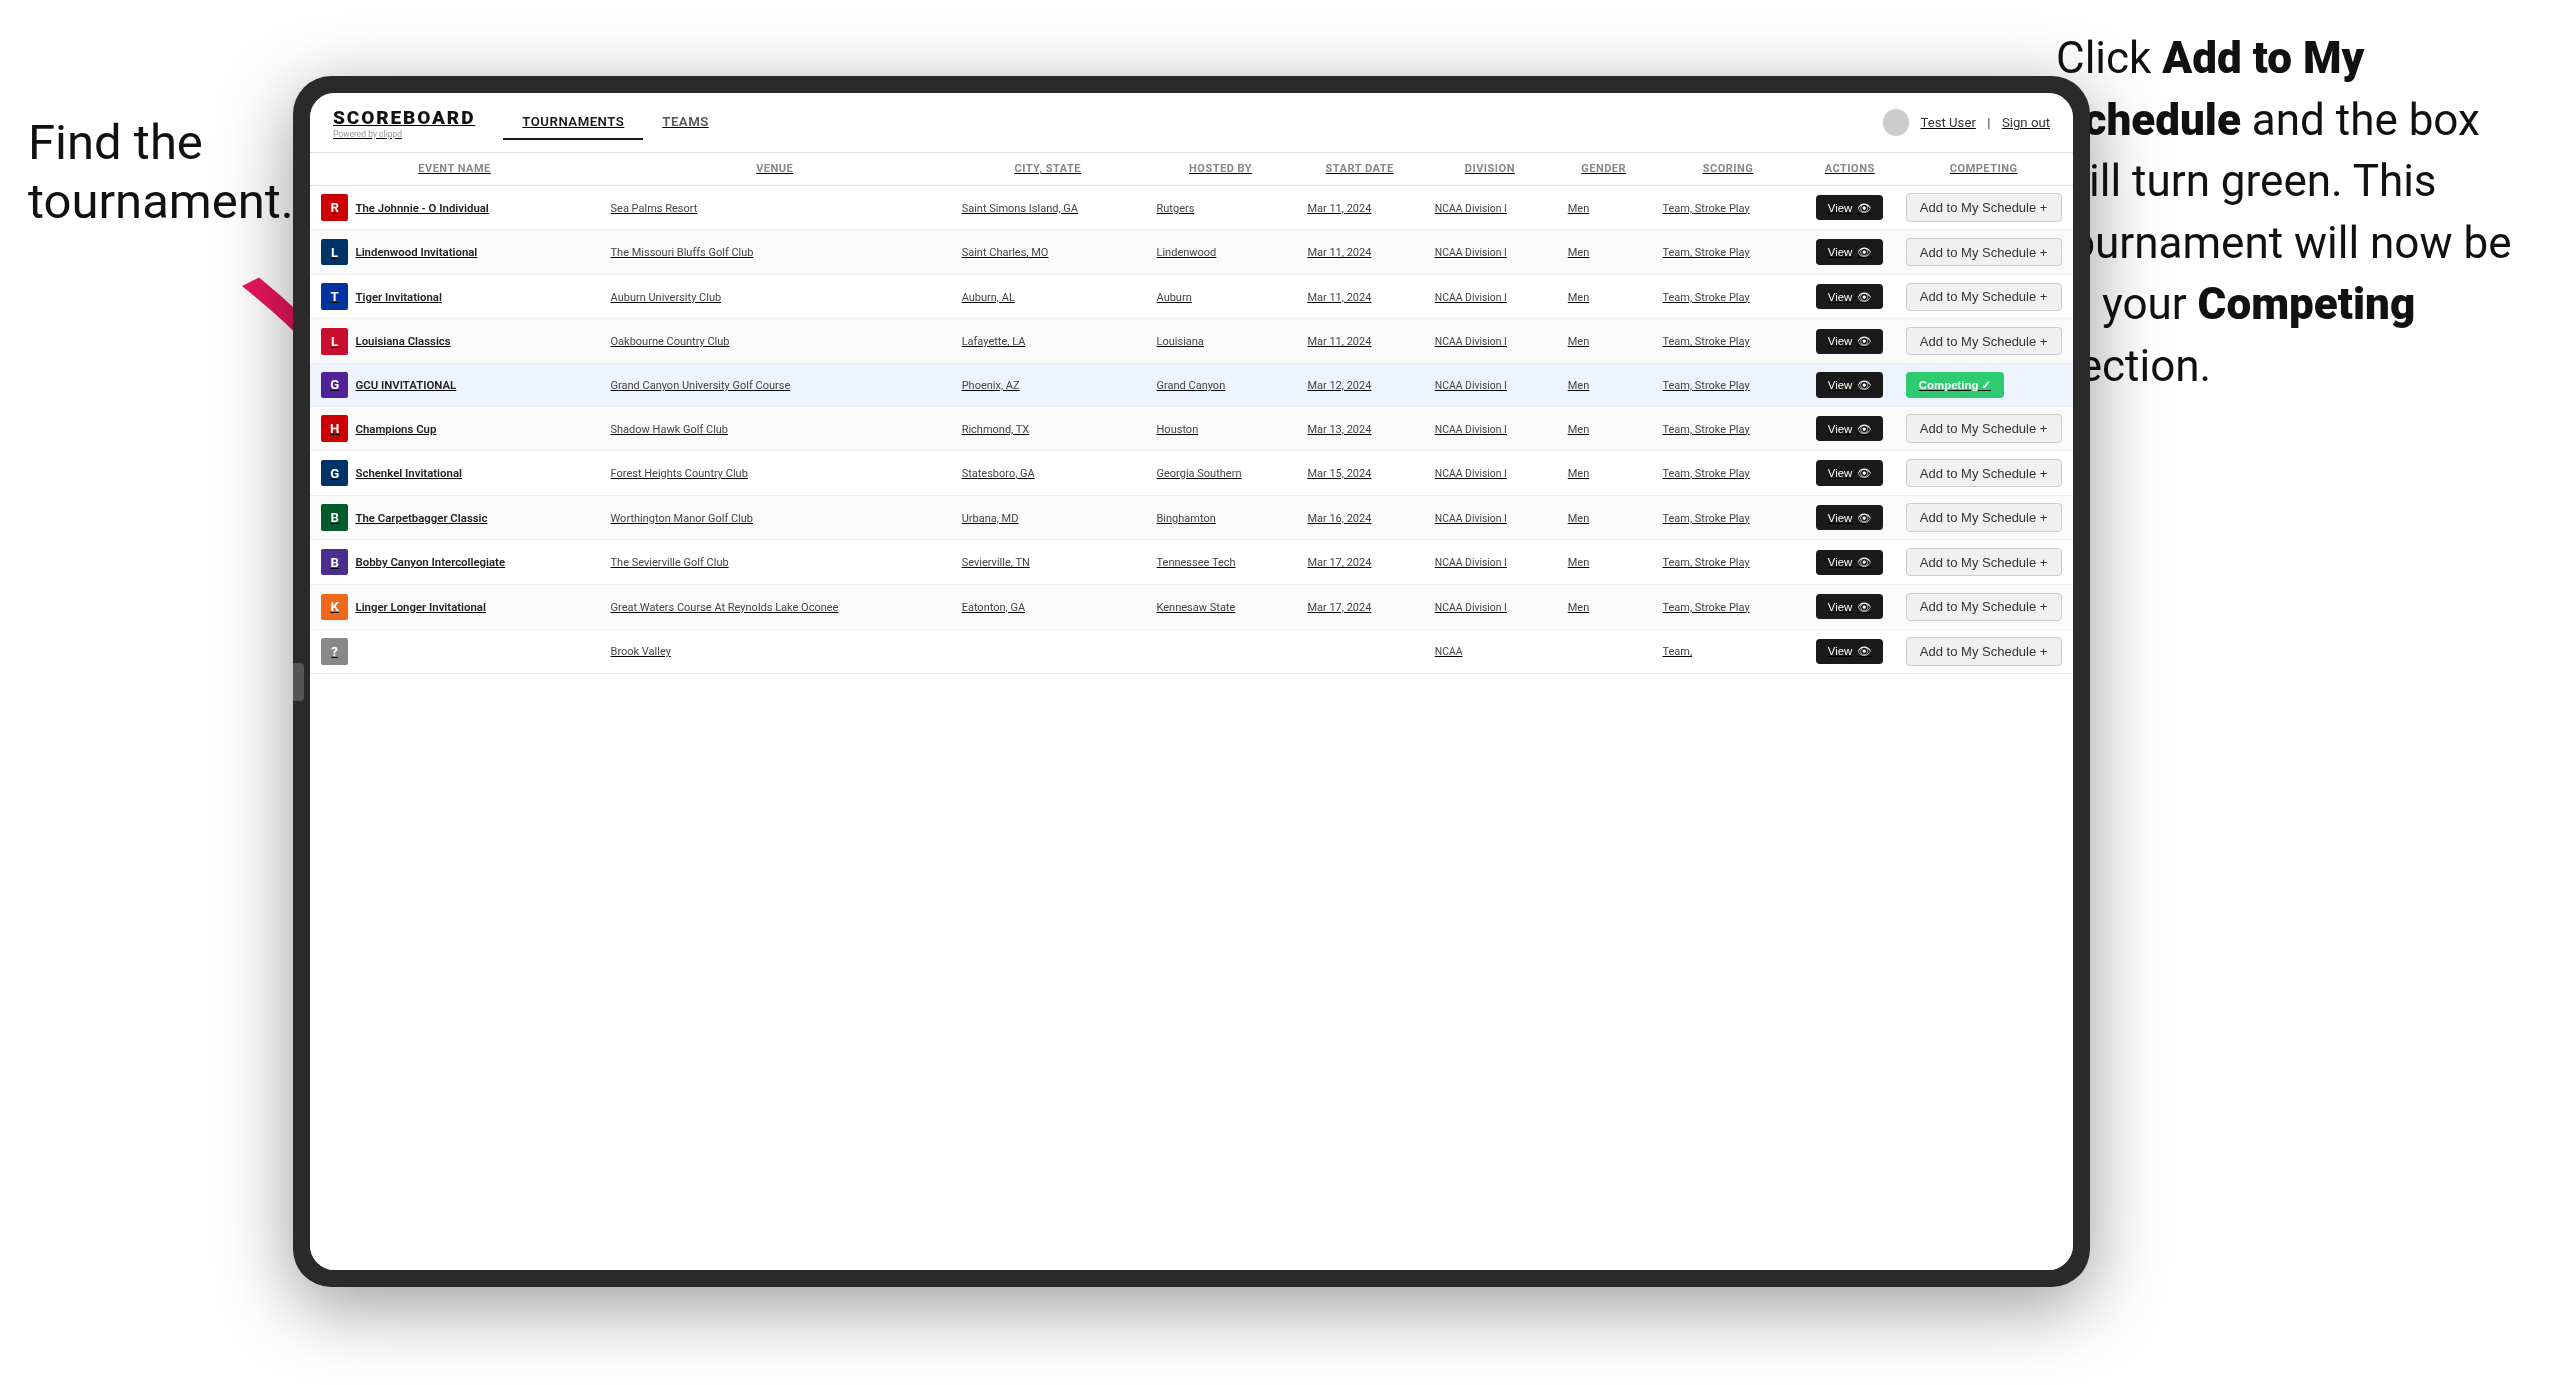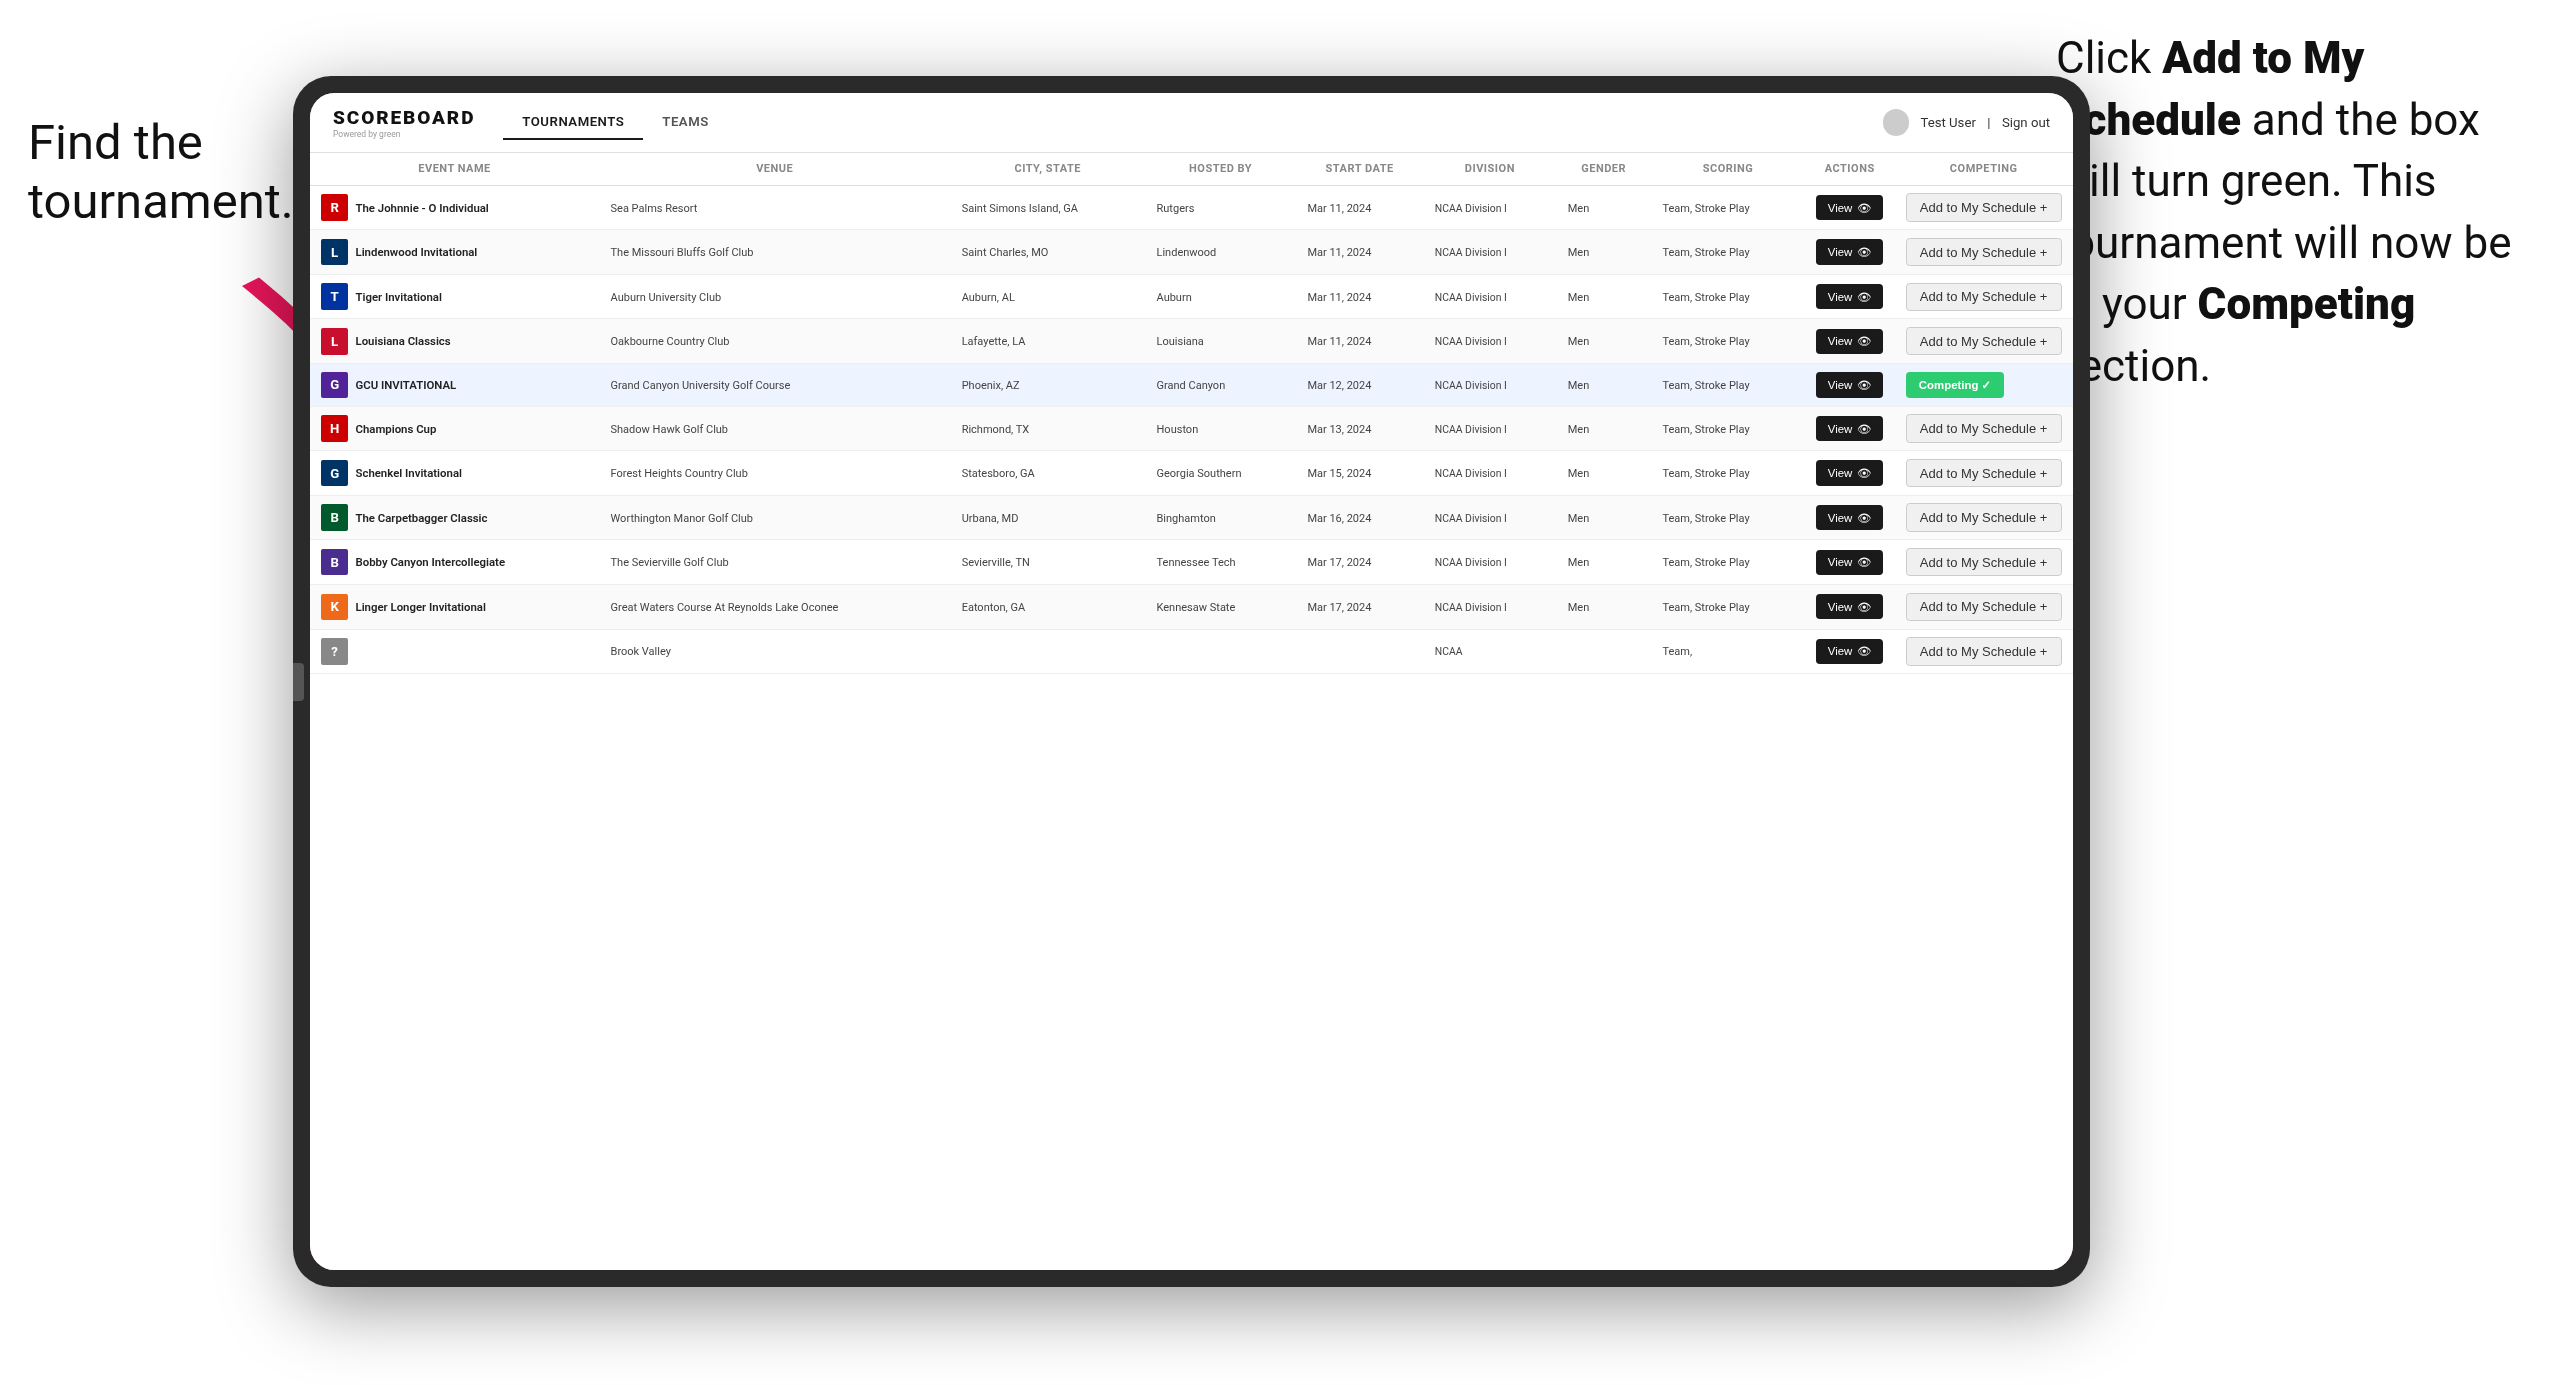--- a/index.html
+++ b/index.html
@@ -71,20 +71,21 @@
     }
 
     .tablet-screen {
       width: 100%;
       height: 100%;
       background: #fca5a5;
       border-radius: 24.6px;
       overflow: hidden;
       display: flex;
       flex-direction: column;
+      text-decoration: underline;
     }
 
     
     .app-header {
       background: #ffffff;
       border-bottom: 1.9px solid #e0e0e0;
       padding: 11.4px 23px;
       display: flex;
       align-items: center;
       gap: 0;
@@ -322,21 +323,21 @@
 <svg class="arrow-right" viewBox="0 0 200 150" style="position:absolute;right:516px;top:322px;width:189px;height:142px;">
   <path d="M 180 10 C 100 30, 40 60, 20 120 L 5 100 L 25 140 L 55 115 L 35 120 C 50 65, 110 35, 185 15 Z" fill="#e8165a" stroke="none"></path>
 </svg>
 
 <div class="tablet-frame">
   <div class="tablet-screen">
 
     <div class="app-header">
       <div class="logo-area">
         <span class="scoreboard-logo">SCOREBOARD</span>
-        <span class="powered-by">Powered by green</span>
+        <span class="powered-by">Powered by clippd</span>
       </div>
       <nav class="nav-tabs">
         <div class="nav-tab active">TOURNAMENTS</div>
         <div class="nav-tab">TEAMS</div>
       </nav>
       <div class="header-right">
         <span class="user-avatar"></span>
         <span>Test User</span>
         <span>|</span>
         <span class="sign-out-link">Sign out</span>

